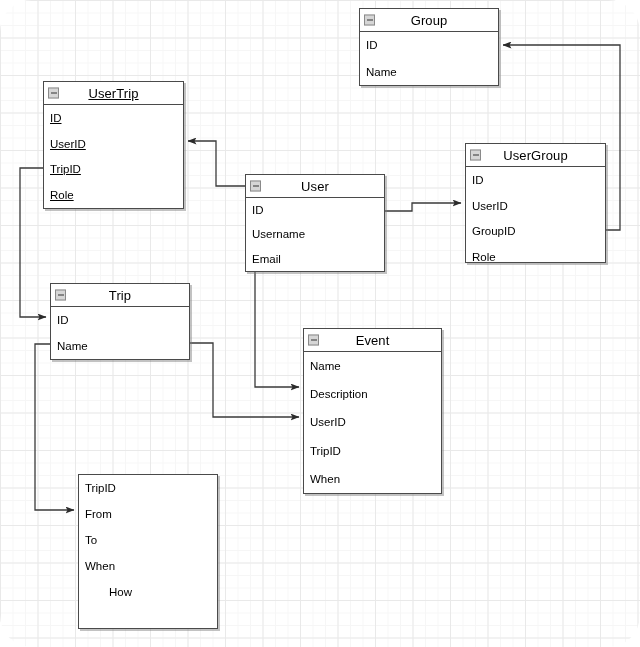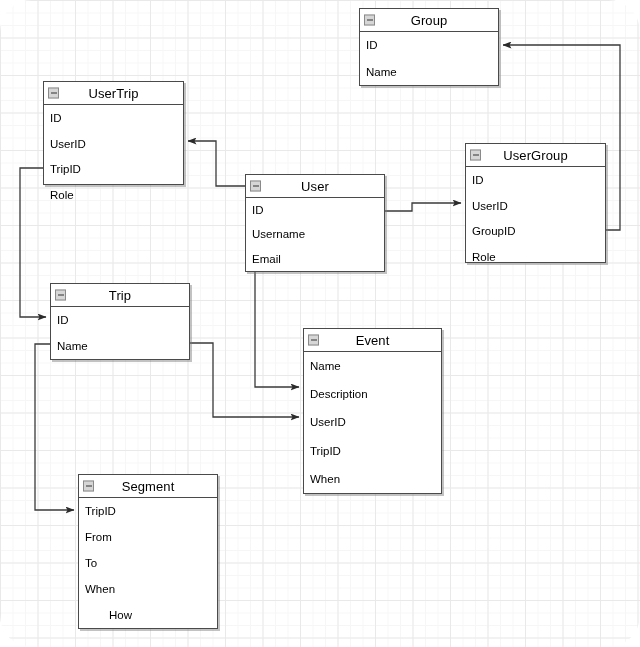--- a/index.html
+++ b/index.html
@@ -117,21 +117,21 @@
       <div class="entity" style="left: 359px; top: 8px; width: 140px; height: 78px;">
         <div class="entity-header">
           <span class="collapse-icon"></span>
           <span class="entity-title">Group</span>
         </div>
         <div class="attr-list">
           <div class="attr" style="height: 26.5px;">ID</div>
           <div class="attr" style="height: 26.5px;">Name</div>
         </div>
       </div>
-      <div class="entity" style="left: 43px; top: 81px; width: 141px; height: 104px;">
+      <div class="entity" style="left: 43px; top: 81px; width: 141px; height: 128px; text-decoration: underline;">
         <div class="entity-header">
           <span class="collapse-icon"></span>
           <span class="entity-title">UserTrip</span>
         </div>
         <div class="attr-list">
           <div class="attr" style="height: 25.75px;">ID</div>
           <div class="attr" style="height: 25.75px;">UserID</div>
           <div class="attr" style="height: 25.75px;">TripID</div>
           <div class="attr" style="height: 25.75px;">Role</div>
         </div>
@@ -176,24 +176,20 @@
         </div>
         <div class="attr-list">
           <div class="attr" style="height: 28.2px;">Name</div>
           <div class="attr" style="height: 28.2px; text-align: right;">Description</div>
           <div class="attr" style="height: 28.2px;">UserID</div>
           <div class="attr" style="height: 28.2px;">TripID</div>
           <div class="attr" style="height: 28.2px;">When</div>
         </div>
       </div>
       <div class="entity" style="left: 78px; top: 474px; width: 140px; height: 155px;">
-        <div class="entity-header">
-          <span class="collapse-icon"></span>
-          <span class="entity-title">Segment</span>
-        </div>
         <div class="attr-list">
           <div class="attr" style="height: 26px;">TripID</div>
           <div class="attr" style="height: 26px; text-align: center;">From</div>
           <div class="attr" style="height: 26px;">To</div>
           <div class="attr" style="height: 26px;">When</div>
           <div class="attr" style="height: 26px; margin-left: 24px;">How</div>
         </div>
       </div>
     </div>
 

